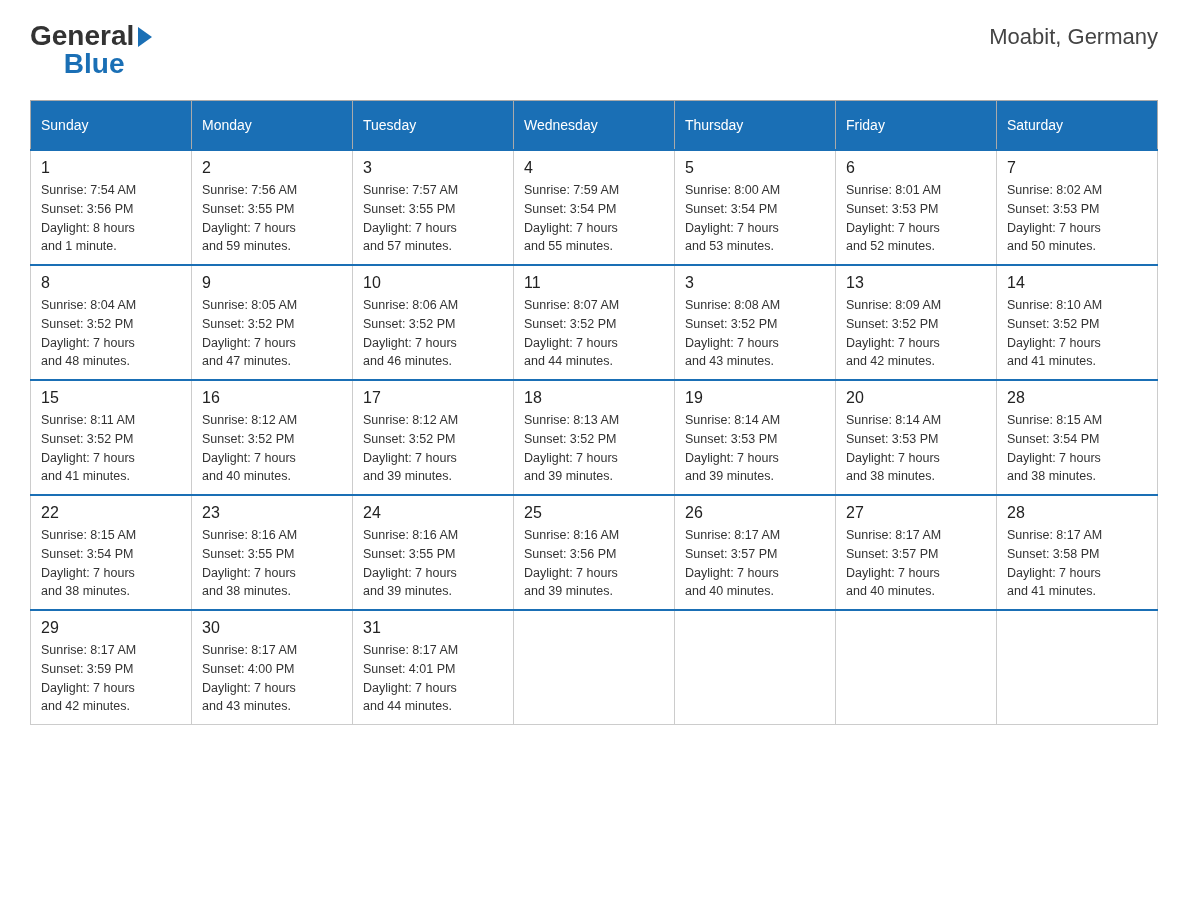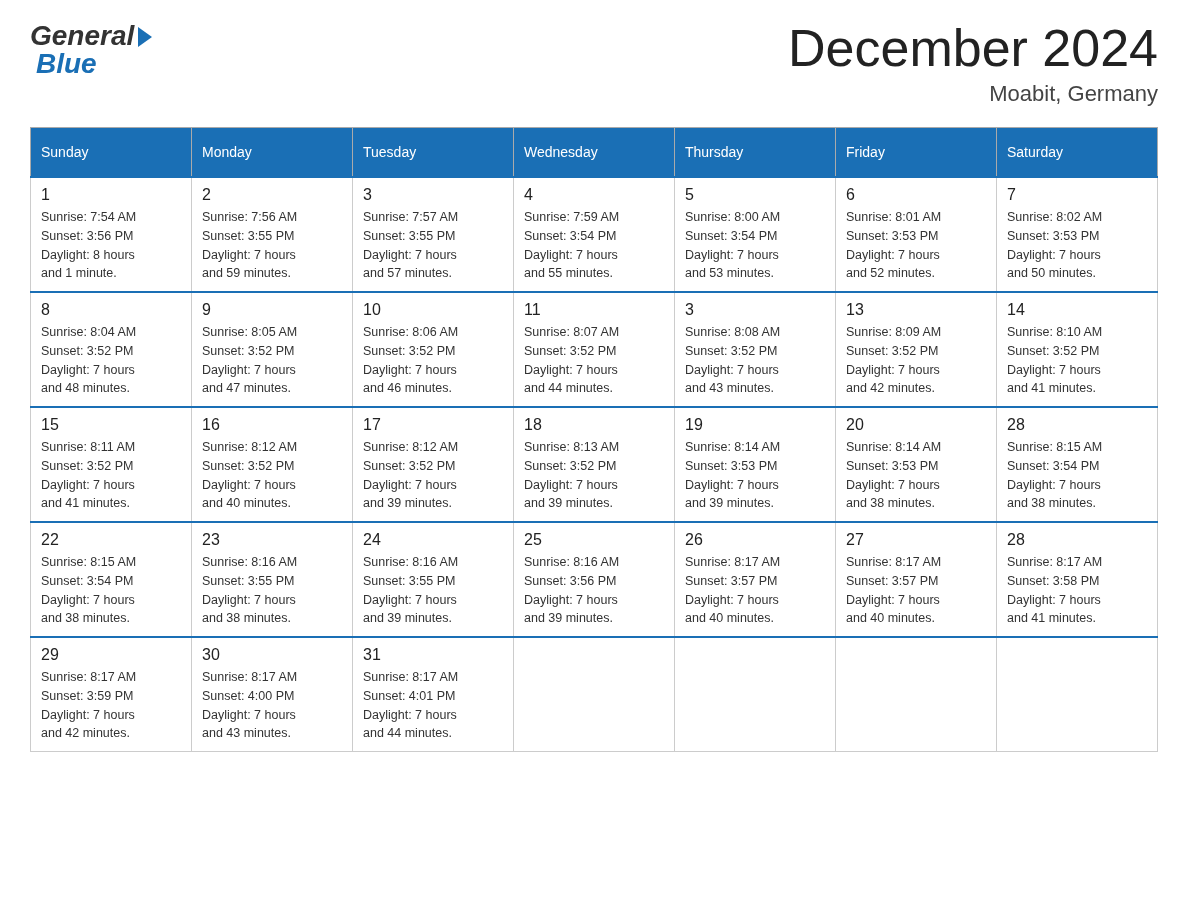--- a/index.html
+++ b/index.html
@@ -12,22 +12,21 @@
     }
     .header {
       display: flex;
       justify-content: space-between;
       align-items: flex-start;
       margin-bottom: 20px;
     }
     .logo {
       display: flex;
       flex-direction: column;
-      align-items: flex-start;
-      font-style: italic;
+      align-items: center;
     }
     .logo-top {
       display: flex;
       align-items: center;
     }
     .logo-general {
       font-size: 28px;
       font-weight: bold;
       color: #333;
     }
@@ -109,21 +108,20 @@
 
 <div class="header">
   <div class="logo">
     <div class="logo-top">
       <span class="logo-general">General</span>
       <div class="logo-arrow"></div>
     </div>
     <span class="logo-blue">Blue</span>
   </div>
   <div class="title-block">
-    <div class="main-title">December 2024</div>
     <div class="subtitle">Moabit, Germany</div>
   </div>
 </div>
 
 <table class="calendar">
   <thead>
     <tr>
     <th>Sunday</th>
         <th>Monday</th>
         <th>Tuesday</th>

